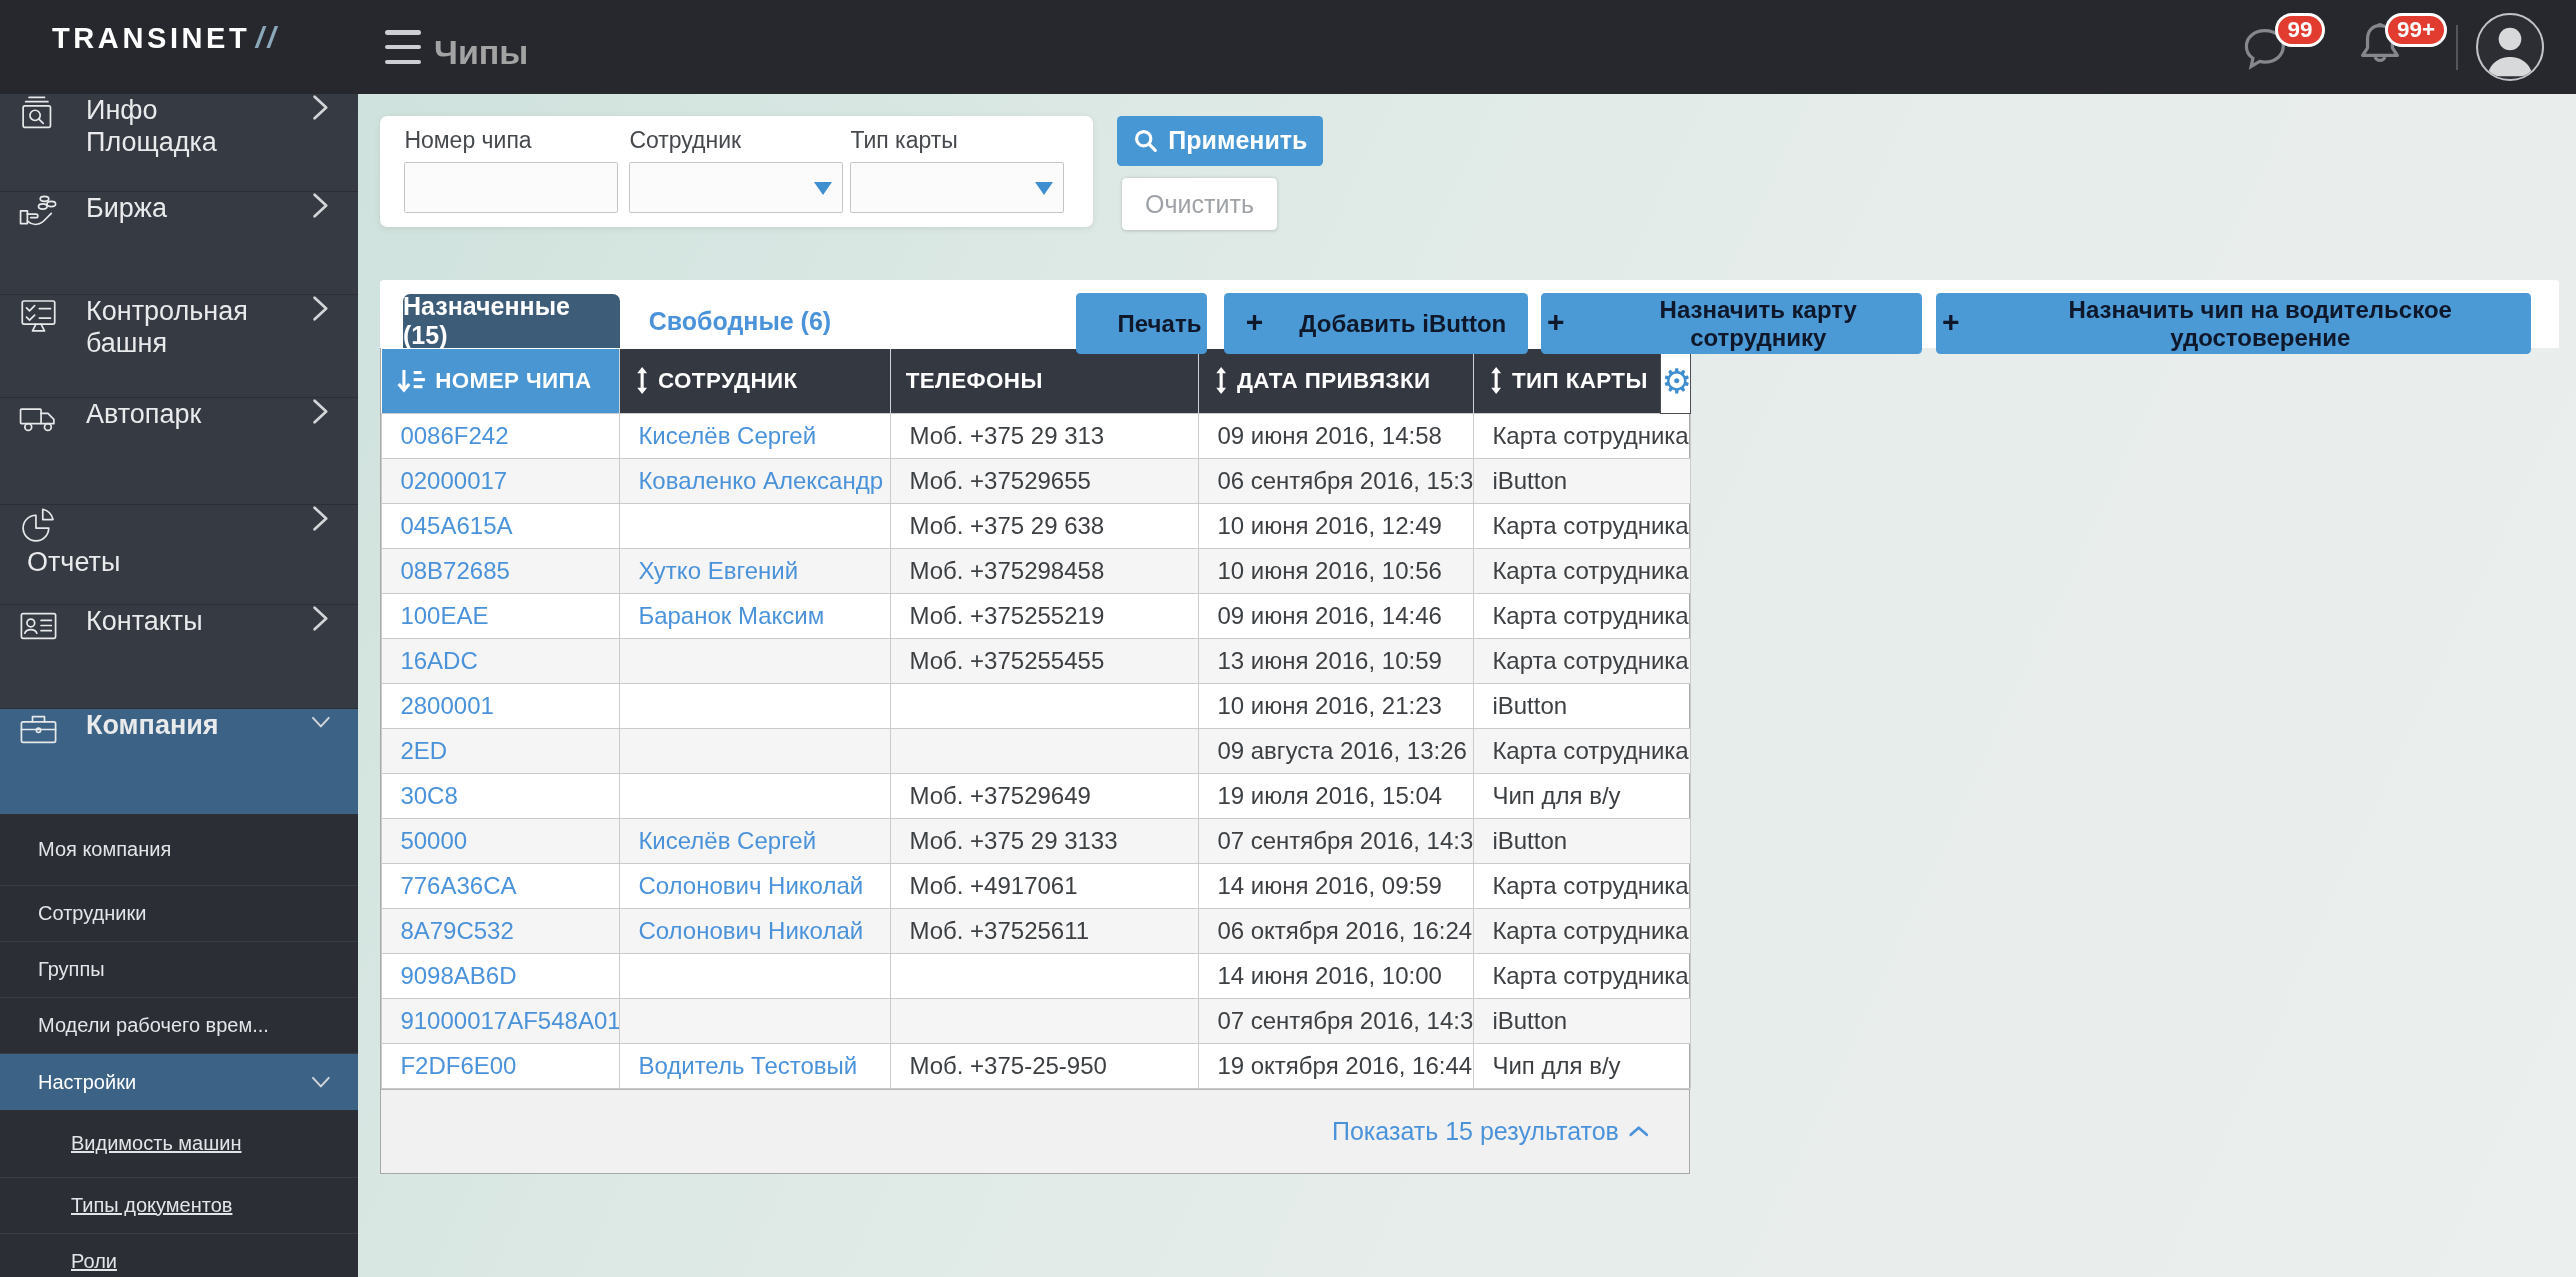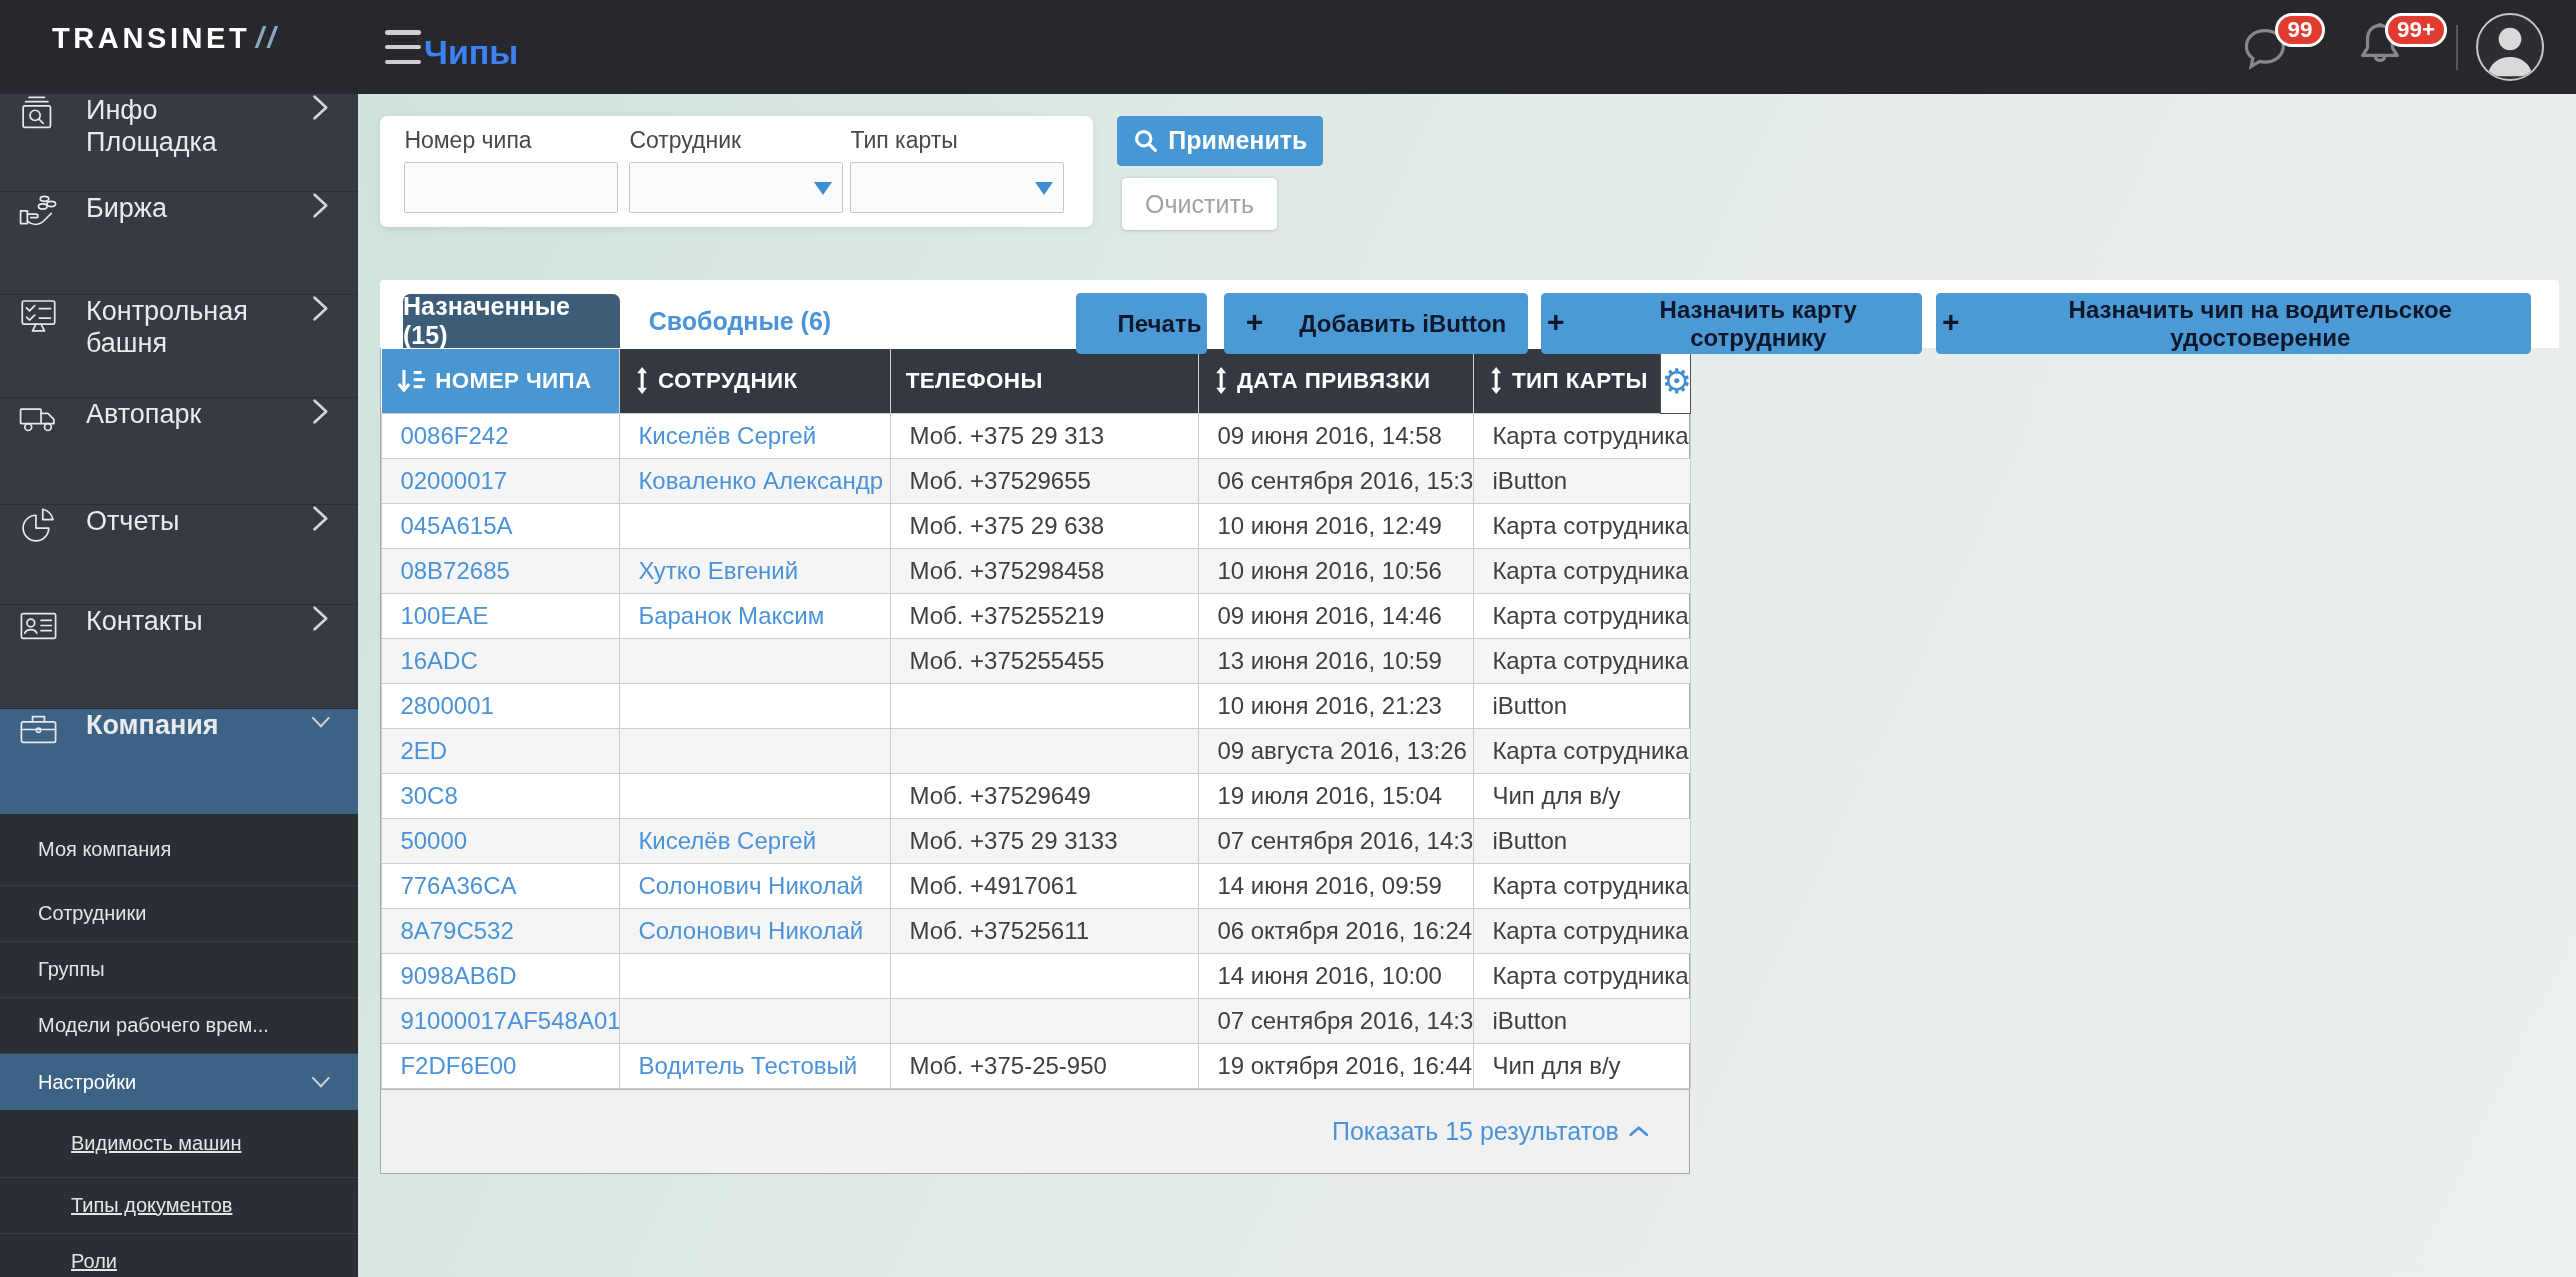--- a/index.html
+++ b/index.html
@@ -8,22 +8,22 @@
   a{text-decoration:none;}
 
   
   .topbar{position:absolute;top:0;left:0;width:2576px;height:94px;background:#26282e;z-index:30;}
   .logo{position:absolute;left:52px;top:0;height:76px;display:flex;align-items:center;
     font-weight:bold;font-size:29px;color:#fff;letter-spacing:3.6px;text-align:right;}
   .logo .sl{color:#8ba8ba;margin-left:5.4px;font-style:italic;font-weight:bold;}
   .burger{position:absolute;left:385px;top:30px;width:36px;height:34px;display:flex;
     flex-direction:column;justify-content:space-between;cursor:pointer;}
   .burger span{display:block;height:4.5px;border-radius:2.7px;background:#ccced2;}
-  .page-title{position:absolute;left:424px;top:0;height:104px;display:flex;align-items:center;
-    font-size:34px;font-weight:bold;color:#3b82f6;}
+  .page-title{position:absolute;left:434px;top:0;height:104px;display:flex;align-items:center;
+    font-size:34px;font-weight:bold;color:#a3a3a3;}
   .tb-ic{position:absolute;top:21.5px;width:52px;height:52px;}
   .tb-ic svg{width:100%;height:100%;}
   .ic-chat{left:2241px;}
   .ic-bell{left:2354px;top:18px;}
   .badge{position:absolute;top:12.5px;height:34px;min-width:50px;padding:0 9px;background:#e23b30;
     border:3.6px solid #fff;border-radius:19.7px;color:#fff;font-size:22.4px;font-weight:bold;
     display:flex;align-items:center;justify-content:center;z-index:5;}
   .badge-chat{left:2275px;}
   .badge-bell{left:2385px;}
   .tb-divider{position:absolute;left:2456px;top:25px;width:1.8px;height:45px;background:#53565c;}
@@ -31,21 +31,21 @@
     border:2.7px solid #c2c4c7;background:#2c2e33;overflow:hidden;cursor:pointer;}
   .avatar svg{width:100%;height:100%;}
 
   
   .sidebar{position:absolute;left:0;top:94px;width:358px;height:1183px;background:#363a42;overflow:hidden;z-index:20;}
   .sb-item{position:relative;display:flex;border-bottom:0.9px solid #2b2e34;cursor:pointer;}
   .sb-item:nth-of-type(1){height:98px;}
   .sb-item:nth-of-type(2){height:103px;}
   .sb-item:nth-of-type(3){height:103px;}
   .sb-item:nth-of-type(4){height:107px;}
-  .sb-item:nth-of-type(5){height:100px;}
+  .sb-item:nth-of-type(5){height:100px;flex-direction:column;}
   .sb-item:nth-of-type(6){height:104px;}
   .sb-item:nth-of-type(7){height:105px;border-bottom:none;}
   .sb-item.active{background:#3c6386;}
   .sb-item.active .sb-label{font-weight:bold;}
   .sb-ic{width:41px;height:41px;margin-left:18px;flex:none;}
   .sb-ic svg{width:100%;height:100%;stroke:#e6e8ea;fill:none;stroke-width:2;
     stroke-linecap:round;stroke-linejoin:round;}
   .sb-label{margin-left:27px;font-size:27px;color:#e9eaec;line-height:1.2;max-width:197px;}
   .chev{position:absolute;right:27px;width:19.7px;height:27px;}
   .chev svg{width:100%;height:100%;stroke:#d3d5d8;fill:none;stroke-width:3;stroke-linecap:round;stroke-linejoin:round;}

